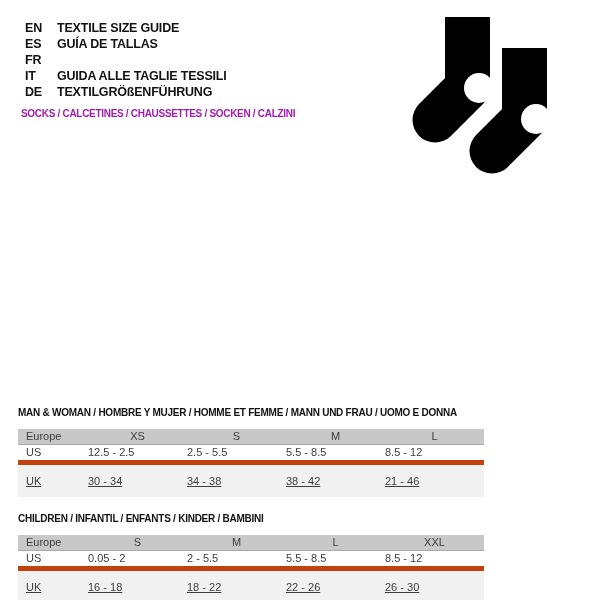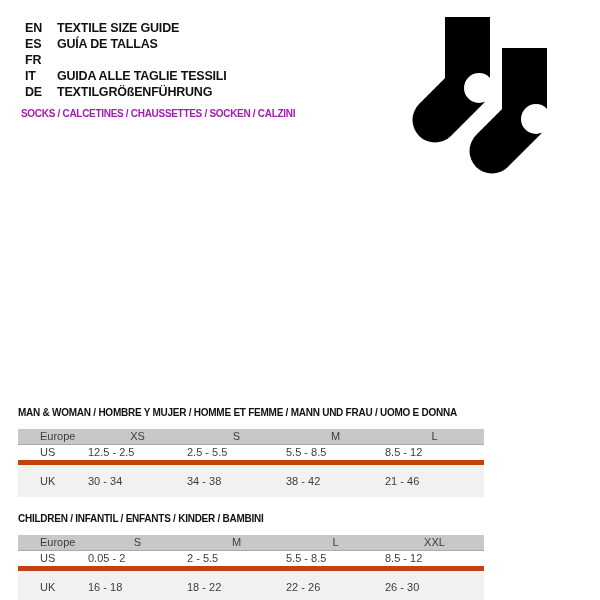--- a/index.html
+++ b/index.html
@@ -44,26 +44,26 @@
     width: 466px; font-size: 11px; color: #3d3d3d;
   }
   table.size-table col.c-label { width: 70px; }
   table.size-table col.c-data { width: 99px; }
   .size-table th {
     font-weight: normal; background: #c8c8c8;
     height: 15px; line-height: 15px; padding: 0;
     border-bottom: 1px solid #a9a9a9; text-align: center;
   }
   .size-table td { padding: 0; text-align: left; }
-  .size-table .label-col { text-align: left; padding-left: 22px; }
+  .size-table .label-col { text-align: left; padding-left: 8px; }
   .size-table tr.row-us td {
     height: 15px; line-height: 15px; background: #ffffff;
     border-bottom: 5px solid #c2410c;
   }
-  .size-table tr.row-uk td { height: 32px; line-height: 16px; background: #f1f1f1; }
+  .size-table tr.row-uk td { height: 32px; line-height: 16px; background: #f1f1f1; text-decoration: underline; }
 </style>
 </head>
 <body>
 
 <div class="page">
 
   <div class="lang-block">
     <div class="lang-row">
       <span class="lang-code">EN</span>
       <span class="lang-label">TEXTILE SIZE GUIDE</span>

